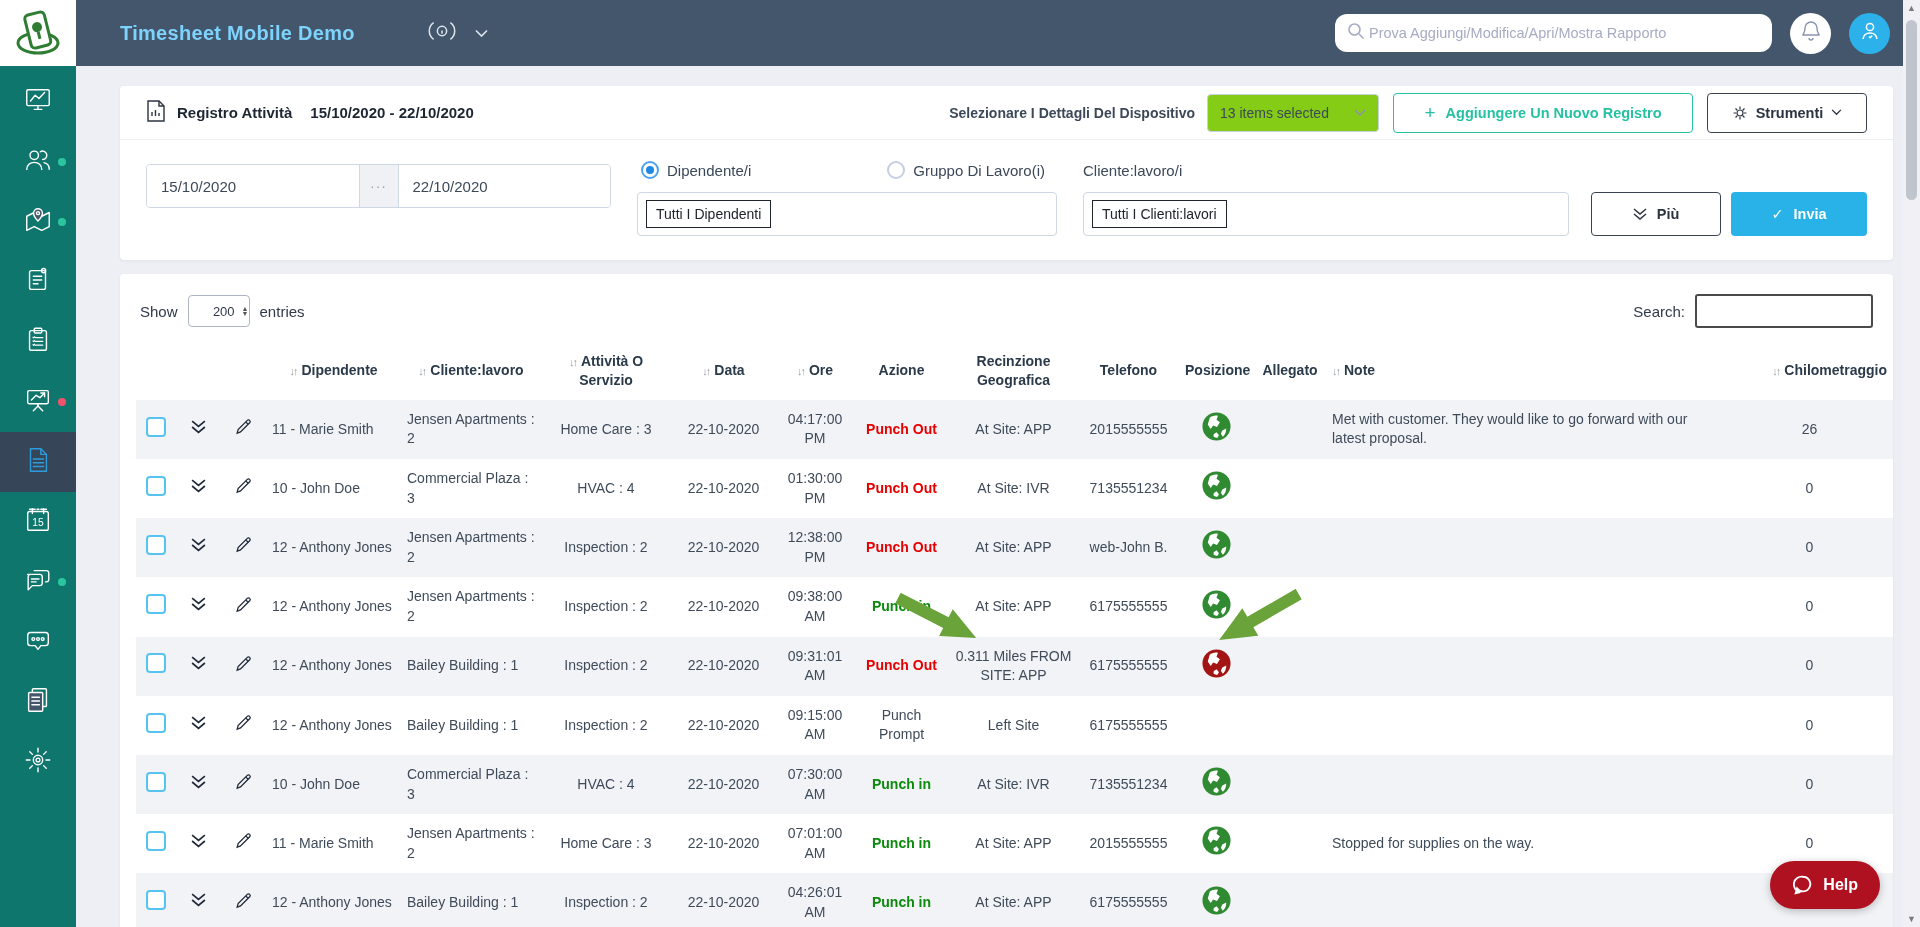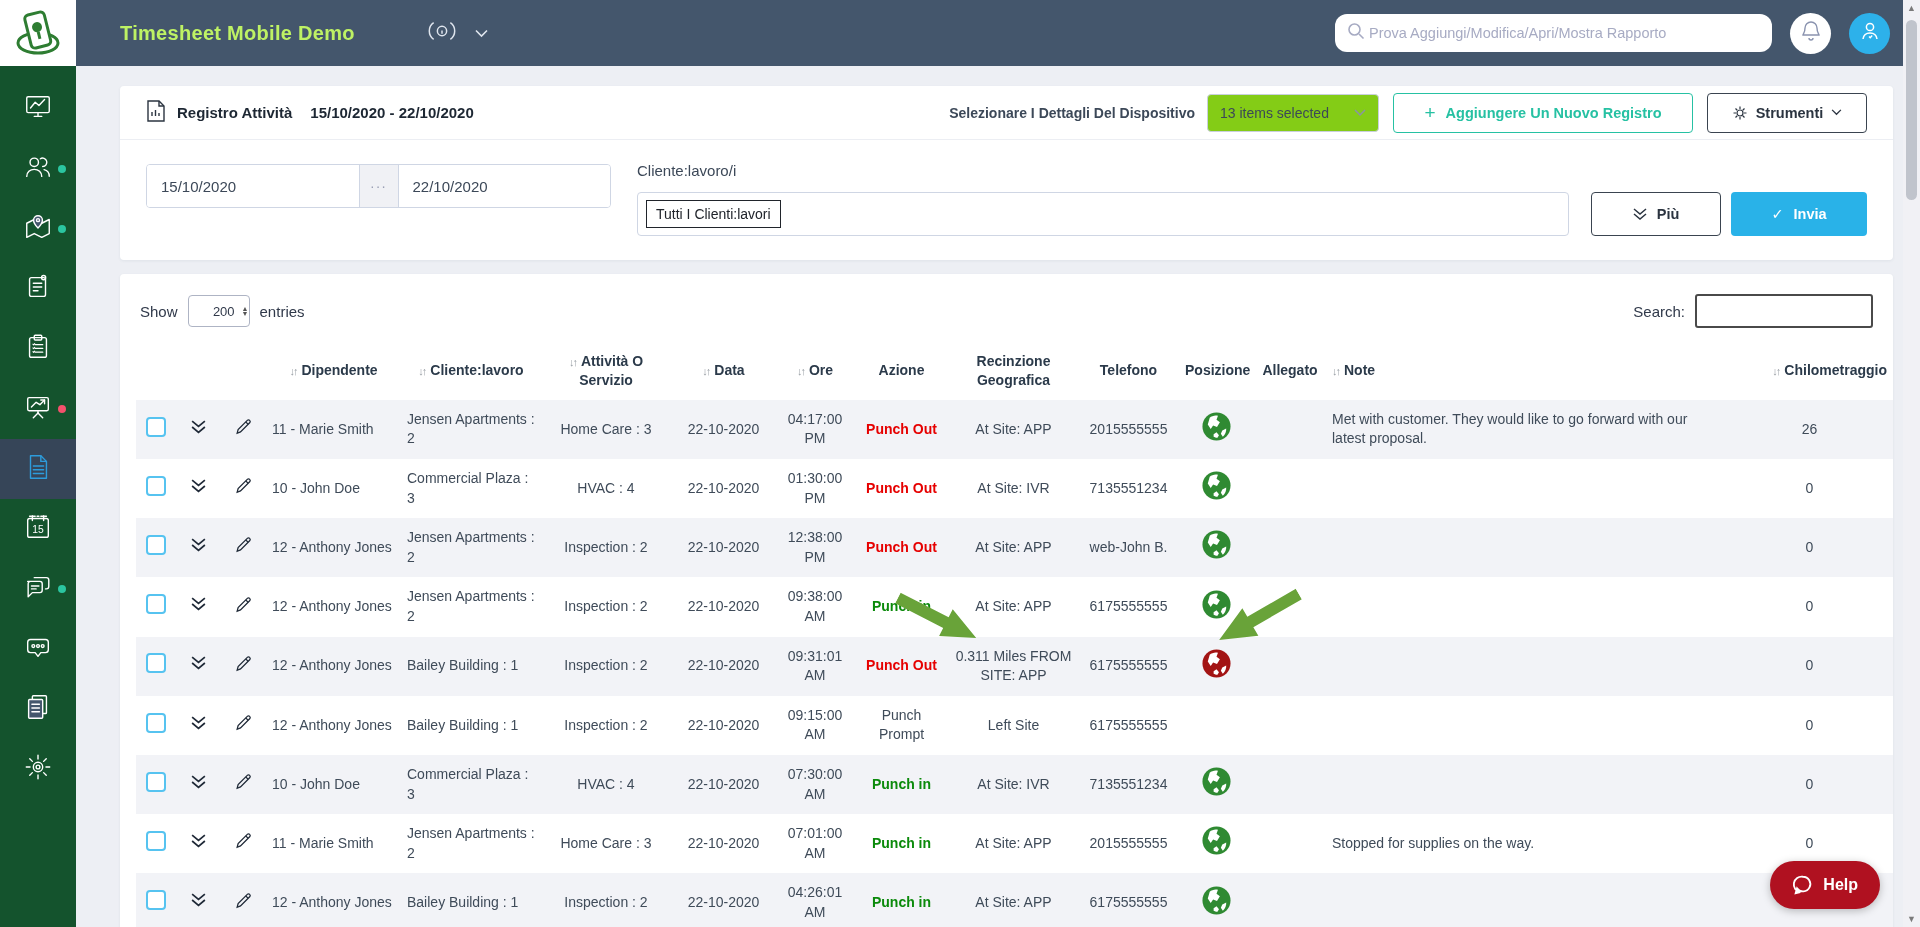--- a/index.html
+++ b/index.html
@@ -3,34 +3,34 @@
 <meta charset="utf-8">
 <style>
   * { margin:0; padding:0; box-sizing:border-box; }
   html,body { width:1920px; height:927px; overflow:hidden;
     font-family:"Liberation Sans","DejaVu Sans",sans-serif; background:#EDEFF4; color:#3F4B59; }
 
   
   .topbar { position:fixed; top:0; left:0; right:0; height:66px; background:#44566C;
     display:flex; align-items:center; z-index:30; }
   .logo-box { width:76px; height:66px; background:#fff; display:flex; align-items:center; justify-content:center; }
-  .app-title { color:#bef264; font-size:20px; font-weight:700; letter-spacing:.3px; margin-left:44px; }
+  .app-title { color:#7dd3fc; font-size:20px; font-weight:700; letter-spacing:.3px; margin-left:44px; }
   .broadcast { margin-left:72px; color:#dfe5ee; display:flex; align-items:center; gap:18px; }
   .chev { display:inline-flex; }
   .search-wrap { margin-left:auto; width:437px; height:38px; background:#fff; border-radius:12px;
     display:flex; align-items:center; padding:0 12px; gap:4px; }
   .search-wrap input { border:none; outline:none; flex:1; font-size:14.5px; color:#3F4B59;
     font-family:inherit; }
   .search-wrap input::placeholder { color:#A7ABC3; }
   .round-btn { width:41px; height:41px; border-radius:50%; background:#fff; display:flex;
     align-items:center; justify-content:center; margin-left:18px; }
   .avatar { background:#2DB1EA; margin-right:30px; }
 
   
-  .sidebar { position:fixed; top:66px; left:0; bottom:0; width:76px; background:#14532d; z-index:25; padding-top:13px; }
+  .sidebar { position:fixed; top:66px; left:0; bottom:0; width:76px; background:#0f766e; z-index:25; padding-top:6px; }
   .side-item { height:60px; display:flex; align-items:center; justify-content:center; position:relative; color:#fff; cursor:pointer; }
   .side-item.active { background:#364558; color:#2D9CDB; }
   .side-item .dot { position:absolute; top:50%; margin-top:-4px; right:10px; width:8px; height:8px; border-radius:50%; }
   .dot.teal { background:#2BC5A0; } .dot.red { background:#F4516C; }
 
   
   .main { position:absolute; top:66px; left:76px; right:0; bottom:0; background:#EDEFF4; padding-top:20px;padding-left:16px; }
   .card { background:#fff; border-radius:4px; margin:0 27px 0 28px; box-shadow:0 1px 3px rgba(68,86,108,.08); }
 
   .title-row { height:54px; display:flex; align-items:center; padding:0 26px; border-bottom:1px solid #ECEEF3; }
@@ -309,20 +309,32 @@
 
     <div class="filters">
       <div class="fcol1">
         <div style="height:8px"></div>
         <div class="date-group">
           <div class="date-input">15/10/2020</div>
           <div class="date-sep">···</div>
           <div class="date-input">22/10/2020</div>
         </div>
       </div>
+      <div class="fcol2">
+        <div class="radio-row">
+          <span class="radio checked"></span>
+          <span class="rlabel">Dipendente/i</span>
+          <span class="spread"></span>
+          <span class="radio"></span>
+          <span class="rlabel">Gruppo Di Lavoro(i)</span>
+        </div>
+        <div class="tag-input">
+          <span class="chip">Tutti I Dipendenti</span>
+        </div>
+      </div>
       <div class="fcol3">
         <div class="flabel">Cliente:lavoro/i</div>
         <div style="height:8px"></div>
         <div class="fcol3-row">
           <div class="tag-input">
             <span class="chip">Tutti I Clienti:lavori</span>
           </div>
           <div class="btn btn-more">
             <svg width="14" height="13" viewBox="0 0 14 13" fill="none" stroke="#2b3440" stroke-width="1.5">
               <path d="M1 1l6 5 6-5M1 6l6 5 6-5"></path>

